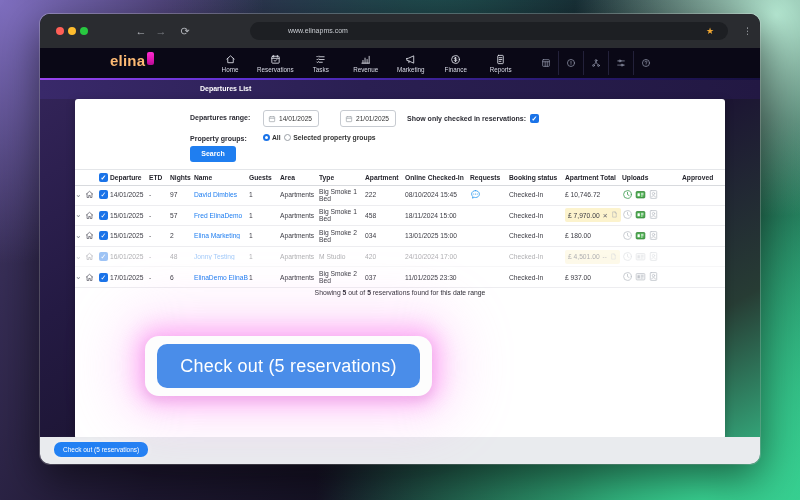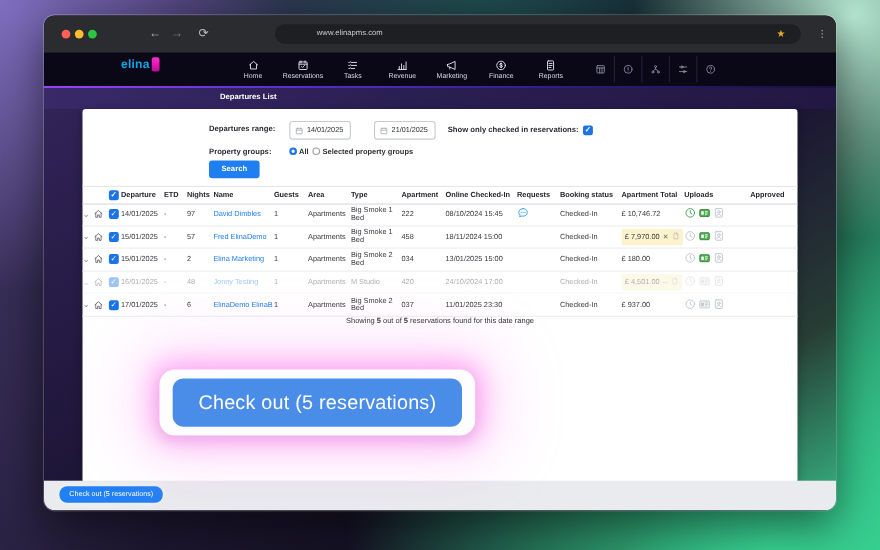--- a/index.html
+++ b/index.html
@@ -23,22 +23,22 @@
   .light.g{left:40px;background:#28c840;}
   .tb-btn{position:absolute;top:8px;width:18px;height:18px;color:#b6b9be;font-size:11px;
     line-height:18px;text-align:center;}
   .urlbar{position:absolute;left:210px;top:8px;width:478px;height:18px;background:#1d1f23;
     border-radius:9px;color:#c9ccd1;font-size:7px;line-height:18px;padding-left:38px;
     box-sizing:border-box;}
   .url-star{position:absolute;right:14px;top:4px;color:#f0a732;font-size:9px;line-height:10px;}
   .tb-dots{position:absolute;right:8px;top:8px;color:#b6b9be;font-size:9px;line-height:18px;}
   
   .nav{position:relative;height:30px;background:#0a0816;display:flex;align-items:center;}
-  .logo{position:absolute;left:70px;top:4px;color:#0ea5e9;font-size:11px;font-weight:bold;
-    letter-spacing:.2px;display:flex;align-items:flex-end;gap:2px;}
+  .logo{position:absolute;left:70px;top:4px;color:#fdba74;font-size:15px;font-weight:bold;
+    letter-spacing:.2px;display:flex;align-items:flex-start;gap:2px;}
   .logo-glyph{display:inline-block;width:7px;height:13px;border-radius:2px;
     background:linear-gradient(180deg,#ff2bd1 0%,#e316b3 55%,#b50d93 100%);}
   .nav-items{position:absolute;left:172px;top:0;height:30px;display:flex;gap:9px;}
   .nav-item{display:flex;flex-direction:column;align-items:center;justify-content:center;
     min-width:36px;color:#e8e9f2;cursor:pointer;}
   .nav-icn svg{width:11px;height:11px;display:block;}
   .nav-lbl{font-size:6.3px;margin-top:1px;color:#d9dbe6;}
   .util{position:absolute;left:494px;top:3px;height:24px;display:flex;}
   .util-item{width:24px;display:flex;align-items:center;justify-content:center;
     color:#8f93a8;border-left:1px solid #23213a;cursor:pointer;}

